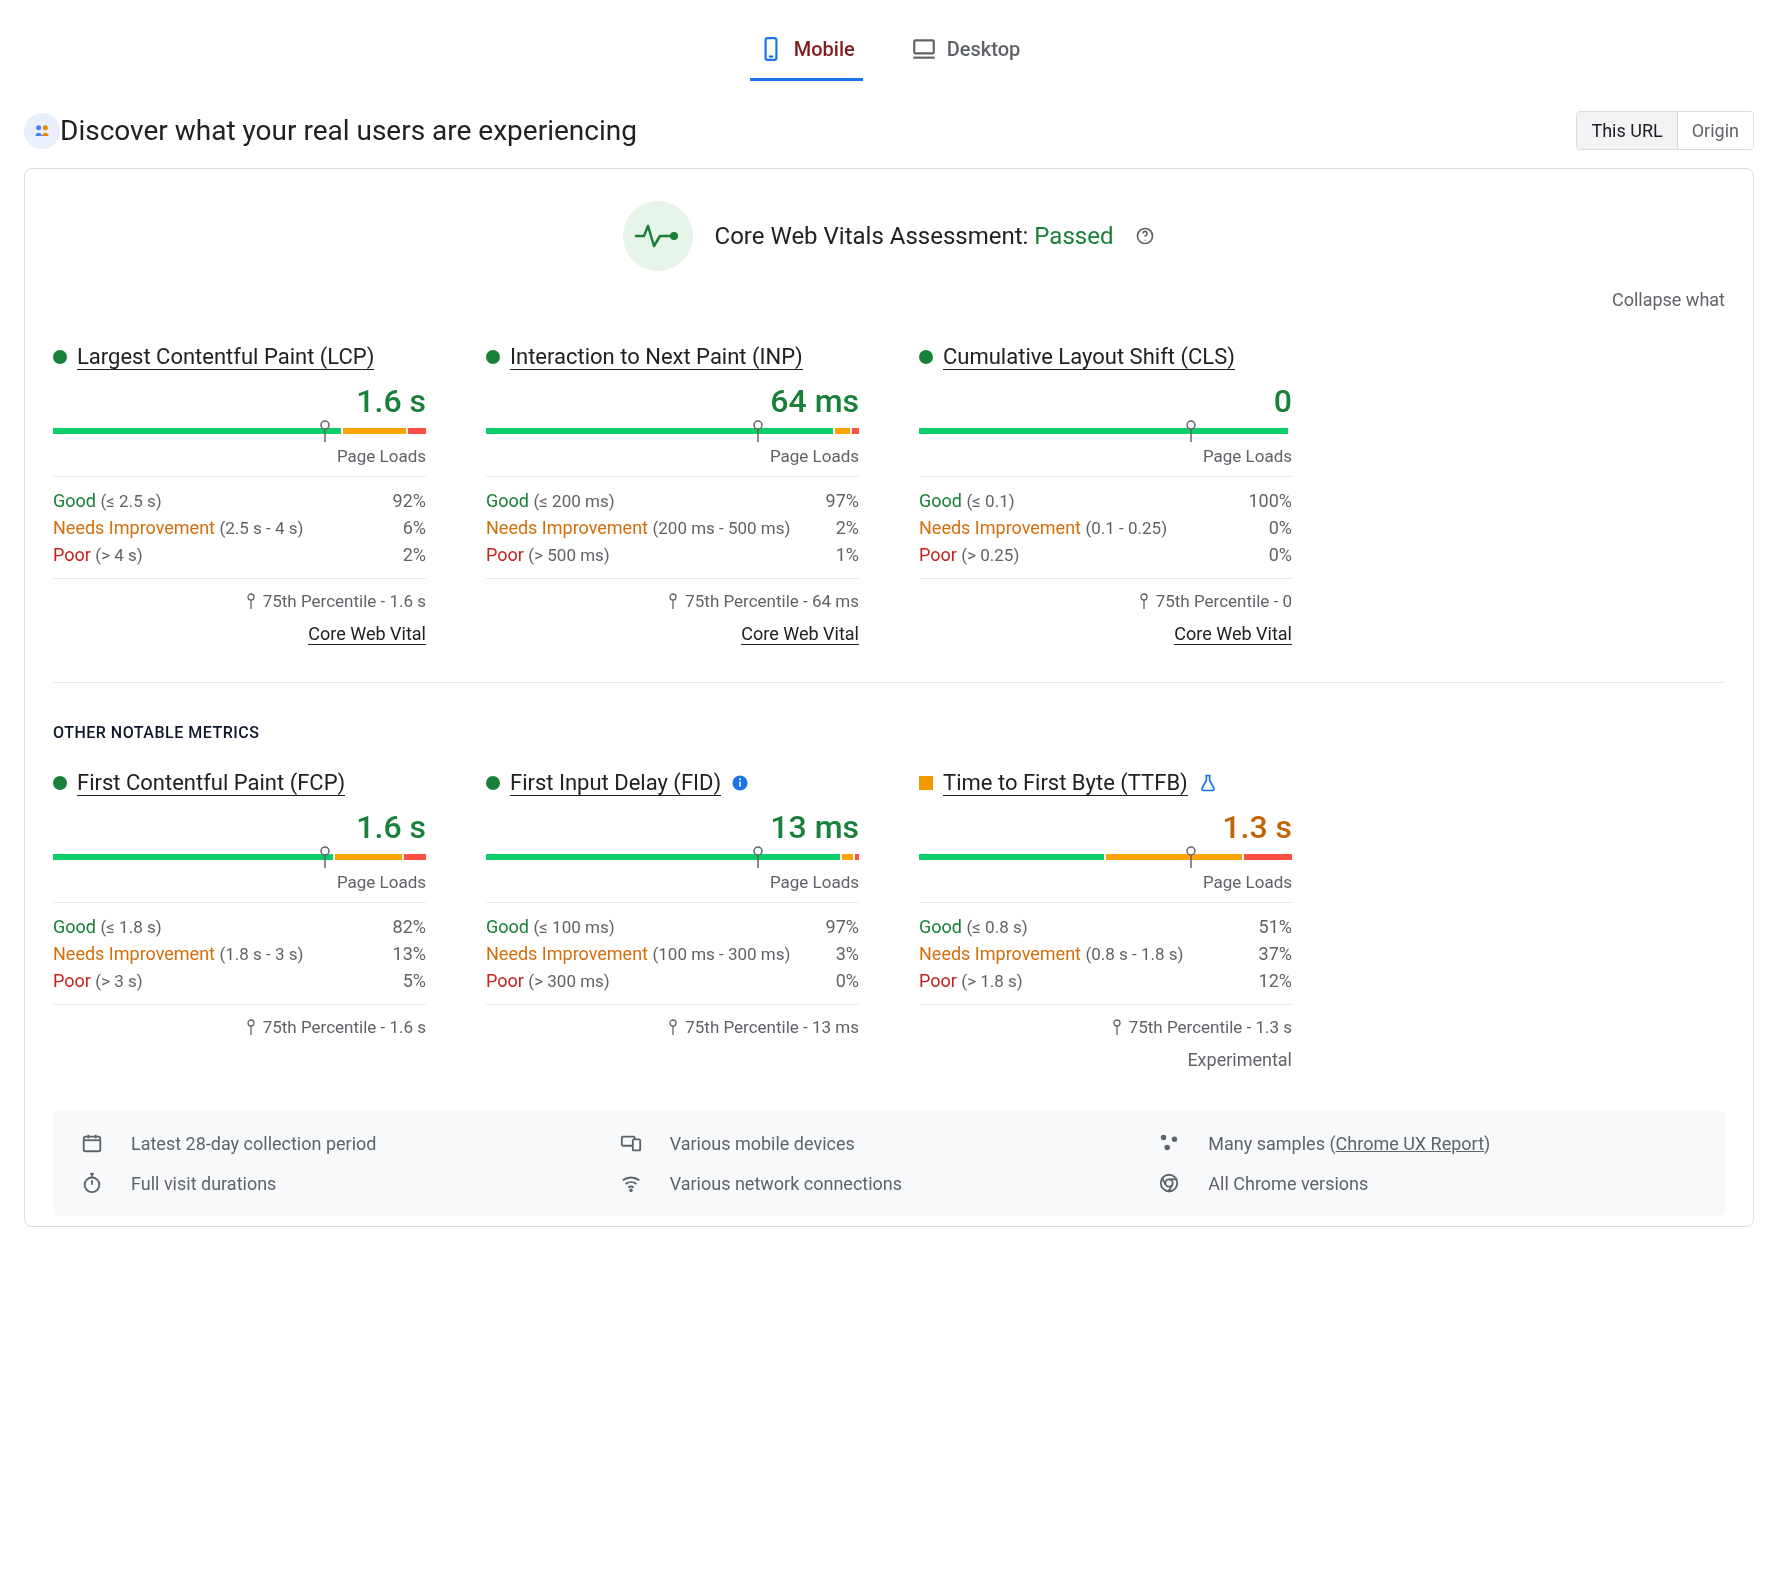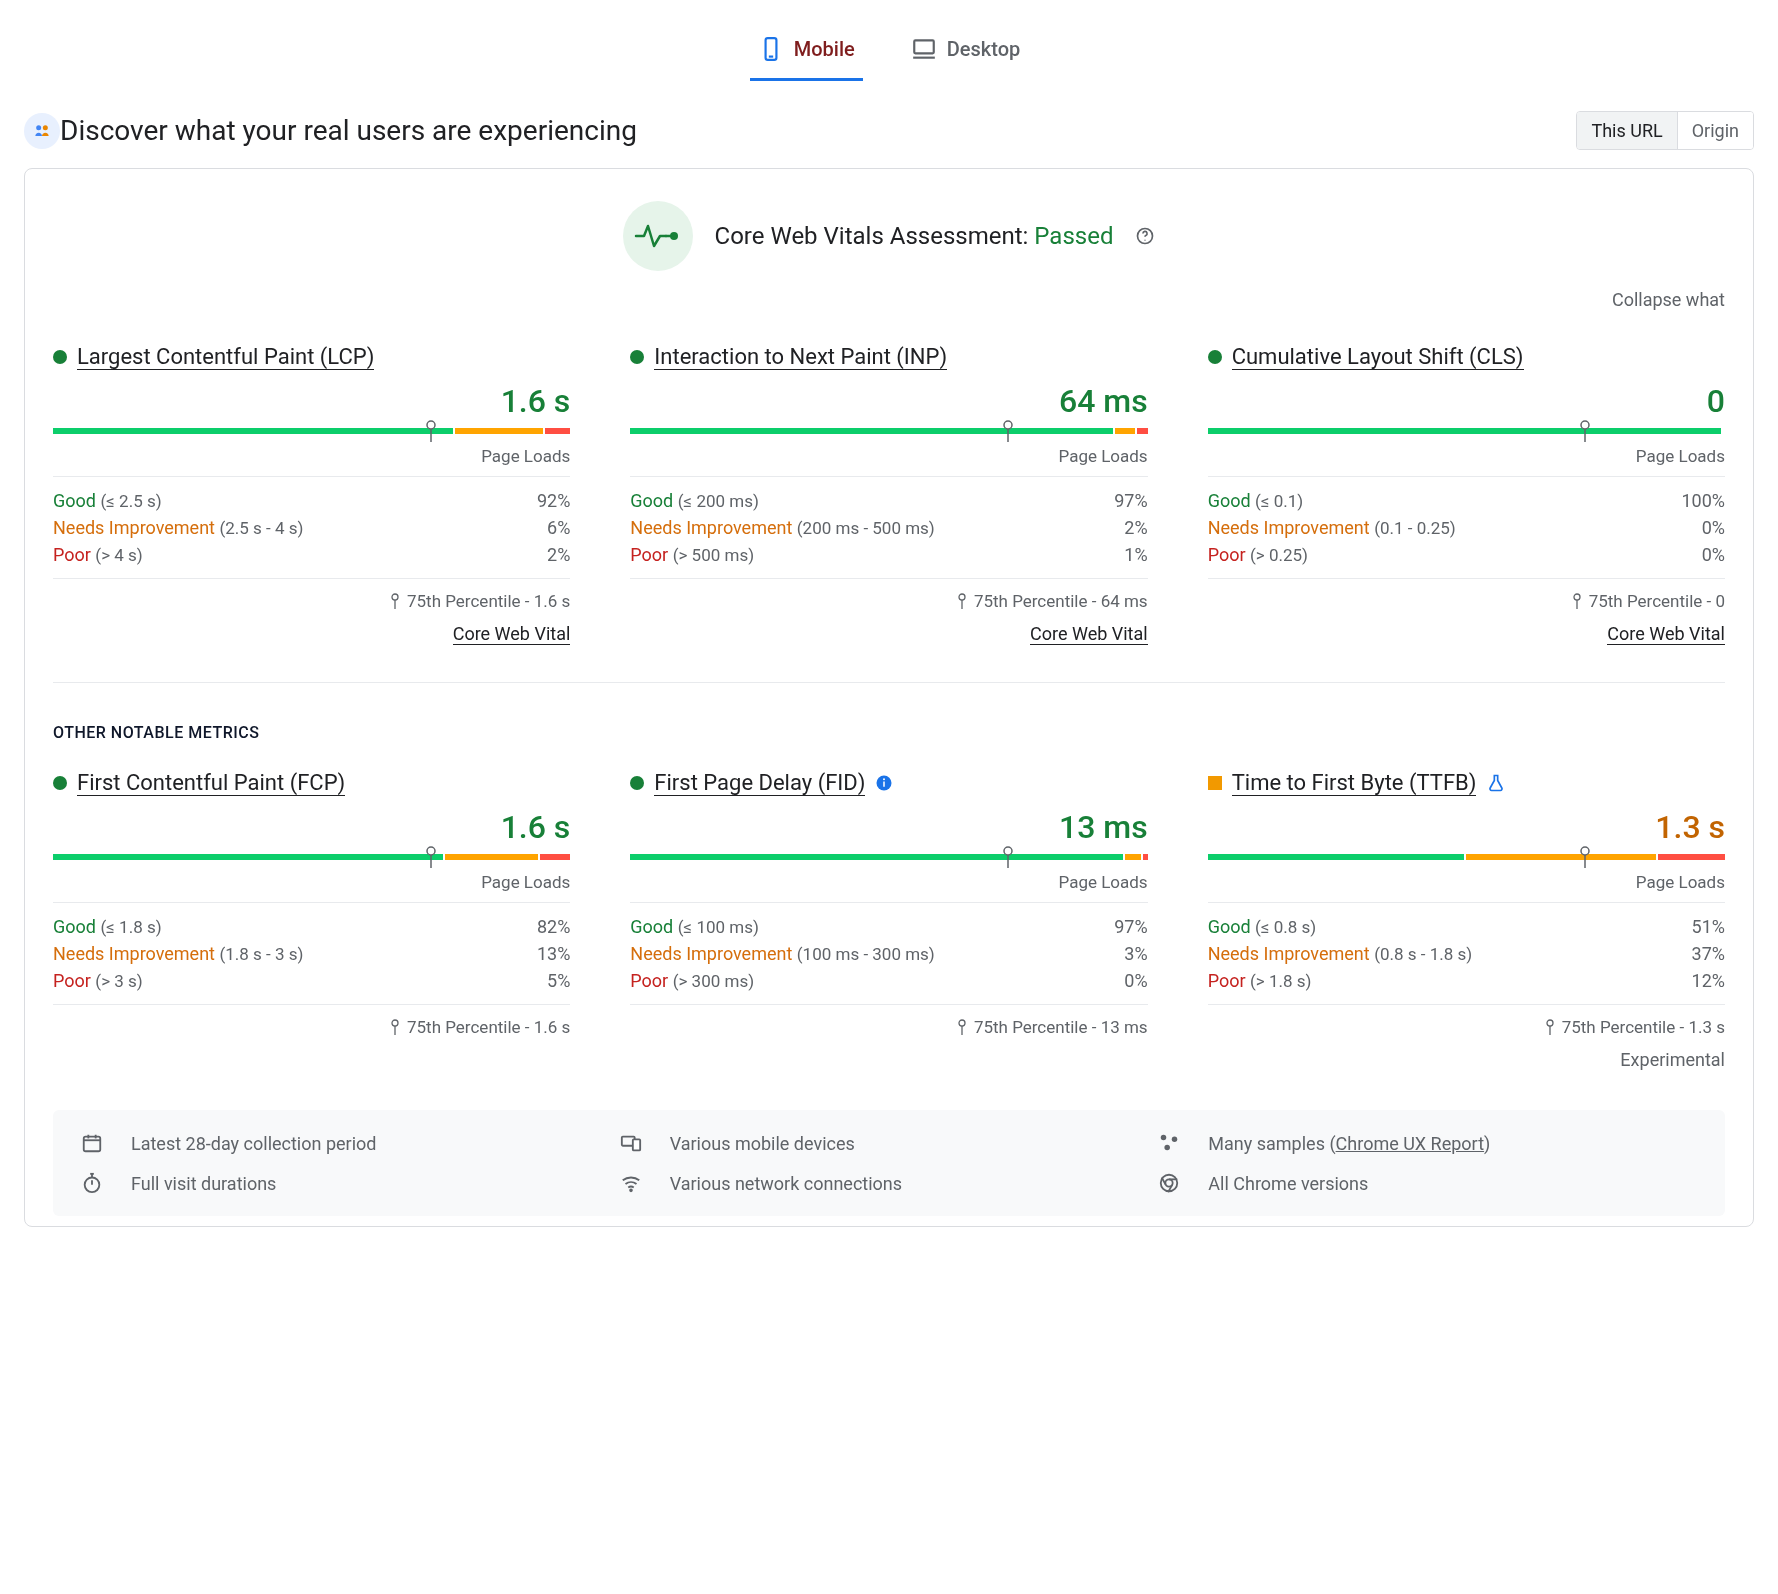--- a/index.html
+++ b/index.html
@@ -22,21 +22,21 @@
   
   .panel { border: 1px solid #dadce0; border-radius: 8px; padding: 32px 28px 10px; }
   .assessment-row { display: flex; align-items: center; justify-content: center; gap: 22px; position: relative; }
   .pulse { width: 70px; height: 70px; border-radius: 50%; background: #e6f4ea; display: flex; align-items: center; justify-content: center; }
   .pulse svg { width: 48px; height: 26px; }
   .assess-text { font-size: 24px; font-weight: 400; }
   .passed { color: #188038; }
   .help-icon { width: 20px; height: 20px; color: #5f6368; cursor: pointer; }
   .collapse { text-align: right; font-size: 18px; color: #5f6368; margin-top: 18px; cursor: pointer; }
   
-  .metrics-grid { display: grid; grid-template-columns: 1fr 1fr 1fr; column-gap: 60px; margin-top: 34px; }
+  .metrics-grid { display: grid; grid-template-columns: 1fr 1fr 1fr 1fr; column-gap: 60px; margin-top: 34px; }
   .section-label { grid-column: 1 / -1; font-size: 16px; letter-spacing: 0.5px; color: #0f172a; margin: 40px 0 28px; font-weight: 500; }
   hr.full { grid-column: 1 / -1; border: none; border-top: 1px solid #e8eaed; margin: 38px 0 0; }
   
   .metric { }
   .metric-title-row { display: flex; align-items: center; gap: 10px; }
   .dot { width: 14px; height: 14px; border-radius: 50%; background: #188038; flex-shrink: 0;}
   .sq { width: 14px; height: 14px; background: #f29900; flex-shrink: 0;}
   .metric-title { font-size: 22px; color: #202124; border-bottom: 1px solid #202124; cursor: pointer; }
   .info-icon { width: 18px; height: 18px; fill: #1a73e8; cursor: pointer; }
   .flask-icon { width: 20px; height: 20px; color: #1a73e8; cursor: pointer; }
@@ -283,21 +283,21 @@
           <svg viewBox="0 0 12 16">
             <circle cx="6" cy="4" r="3" fill="none" stroke="#5f6368" stroke-width="1.3"></circle>
             <line x1="6" y1="7" x2="6" y2="16" stroke="#5f6368" stroke-width="1.3"></line>
           </svg>
           <span>75th Percentile - 1.6 s</span>
         </div>
       </div>
       <div class="metric">
         <div class="metric-title-row">
           <span class="dot"></span>
-          <span class="metric-title">First Page Delay (FID)</span>
+          <span class="metric-title">First Input Delay (FID)</span>
           <svg class="info-icon" viewBox="0 0 24 24">
             <circle cx="12" cy="12" r="10" fill="#1a73e8"></circle>
             <rect x="11" y="10" width="2" height="7" fill="#fff"></rect>
             <circle cx="12" cy="7" r="1.3" fill="#fff"></circle>
           </svg>
         </div>
         <div class="big-value green">13 ms</div>
         <div class="bar">
           <div class="seg g" style="width:96%"></div>
           <div class="seg o" style="width:3%"></div>

